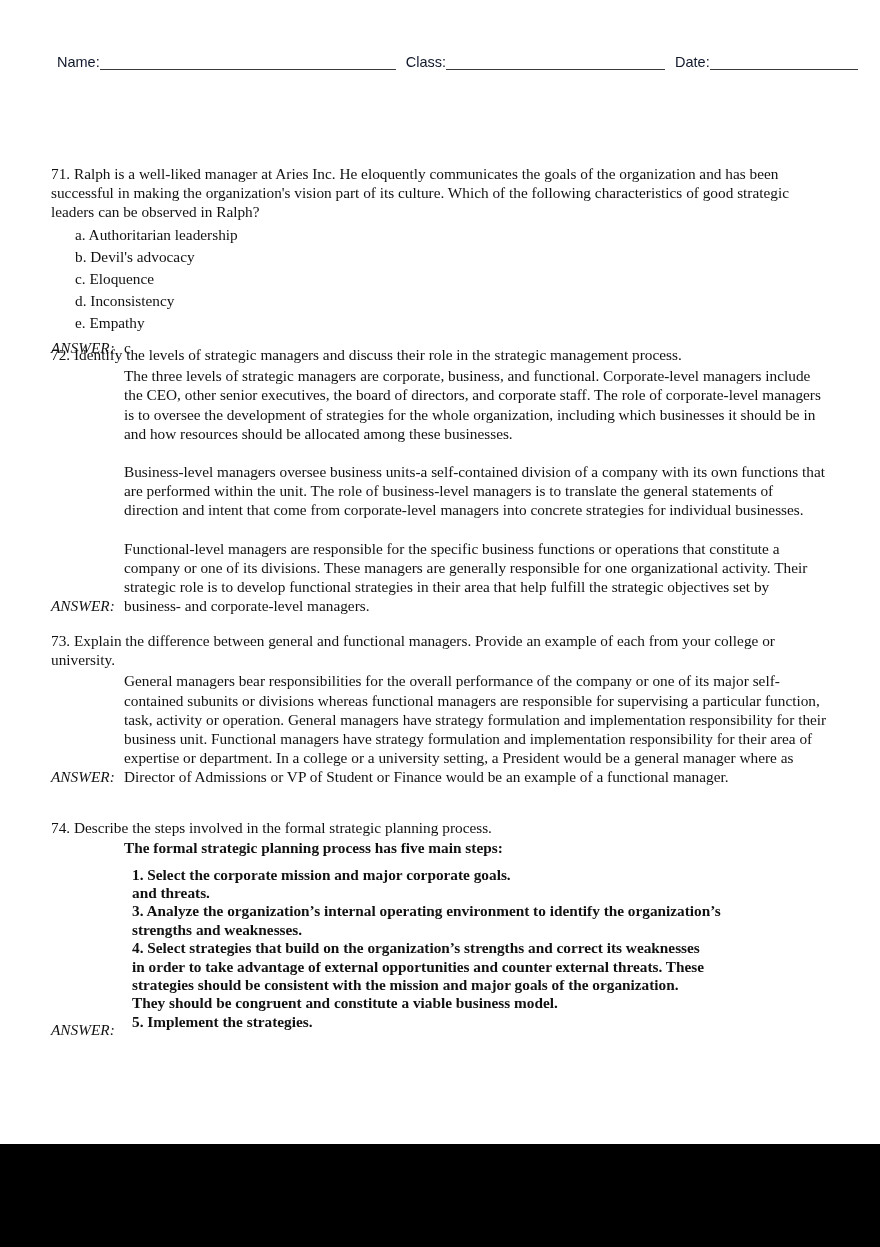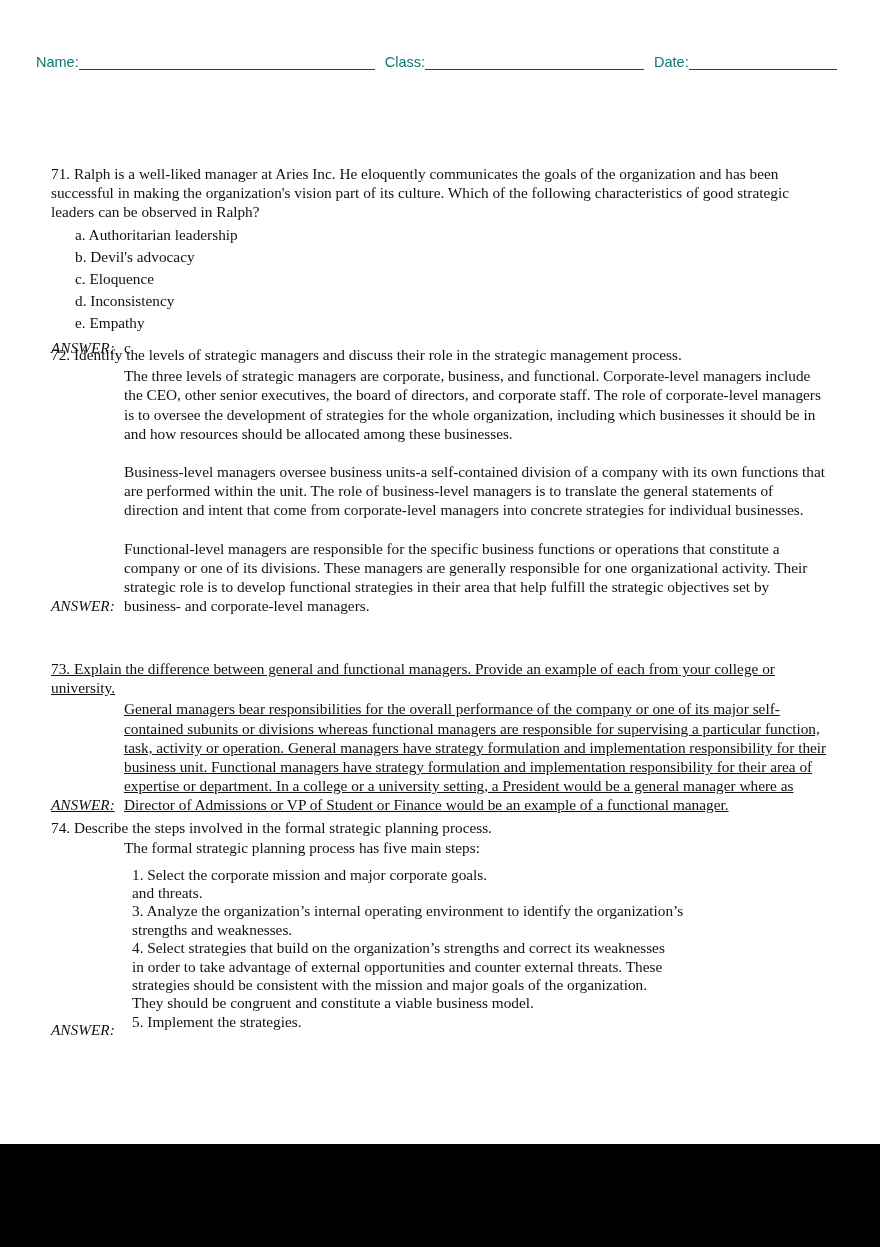--- a/index.html
+++ b/index.html
@@ -13,29 +13,29 @@
     height: 1247px;
     background: #ffffff;
     overflow: hidden;
     font-family: "Liberation Serif", "DejaVu Serif", serif;
     color: #111111;
   }
 
   
   .header {
     position: absolute;
-    left: 36px;
+    left: 57px;
     top: 46px;
     width: 778px;
     height: 24px;
     display: flex;
     align-items: flex-end;
     font-family: "Liberation Sans", sans-serif;
     font-size: 14.5px;
-    color: #0f766e;
+    color: #0f172a;
   }
   .hdr-label {
     white-space: nowrap;
     line-height: 16px;
   }
   .hdr-rule {
     flex: 0 0 auto;
     border-bottom: 1px solid #3a3a3a;
     height: 15px;
     margin-right: 10px;
@@ -97,26 +97,26 @@
   }
 
   
   #q71 { top: 136px; margin-top: 28px; }
   #q71 .options { margin-top: 2px; }
   #q71 .ans-row { margin-top: 4px; }
 
   #q72 { top: 345px; }
   #q72 .ans-row { margin-top: 2px; }
 
-  #q73 { top: 659px; text-decoration: underline; }
+  #q73 { top: 631px; }
   #q73 .ans-row { margin-top: 2px; }
 
   #q74 { top: 818px; }
   #q74 .ans-row { margin-top: 2px; }
-  #q74 .ans-body { line-height: 18.4px; }
+  #q74 .ans-body { line-height: 18.4px; font-weight: bold; }
 
   
   .bottom-band {
     position: absolute;
     left: 0;
     top: 1144px;
     width: 880px;
     height: 103px;
     background: #000000;
   }

